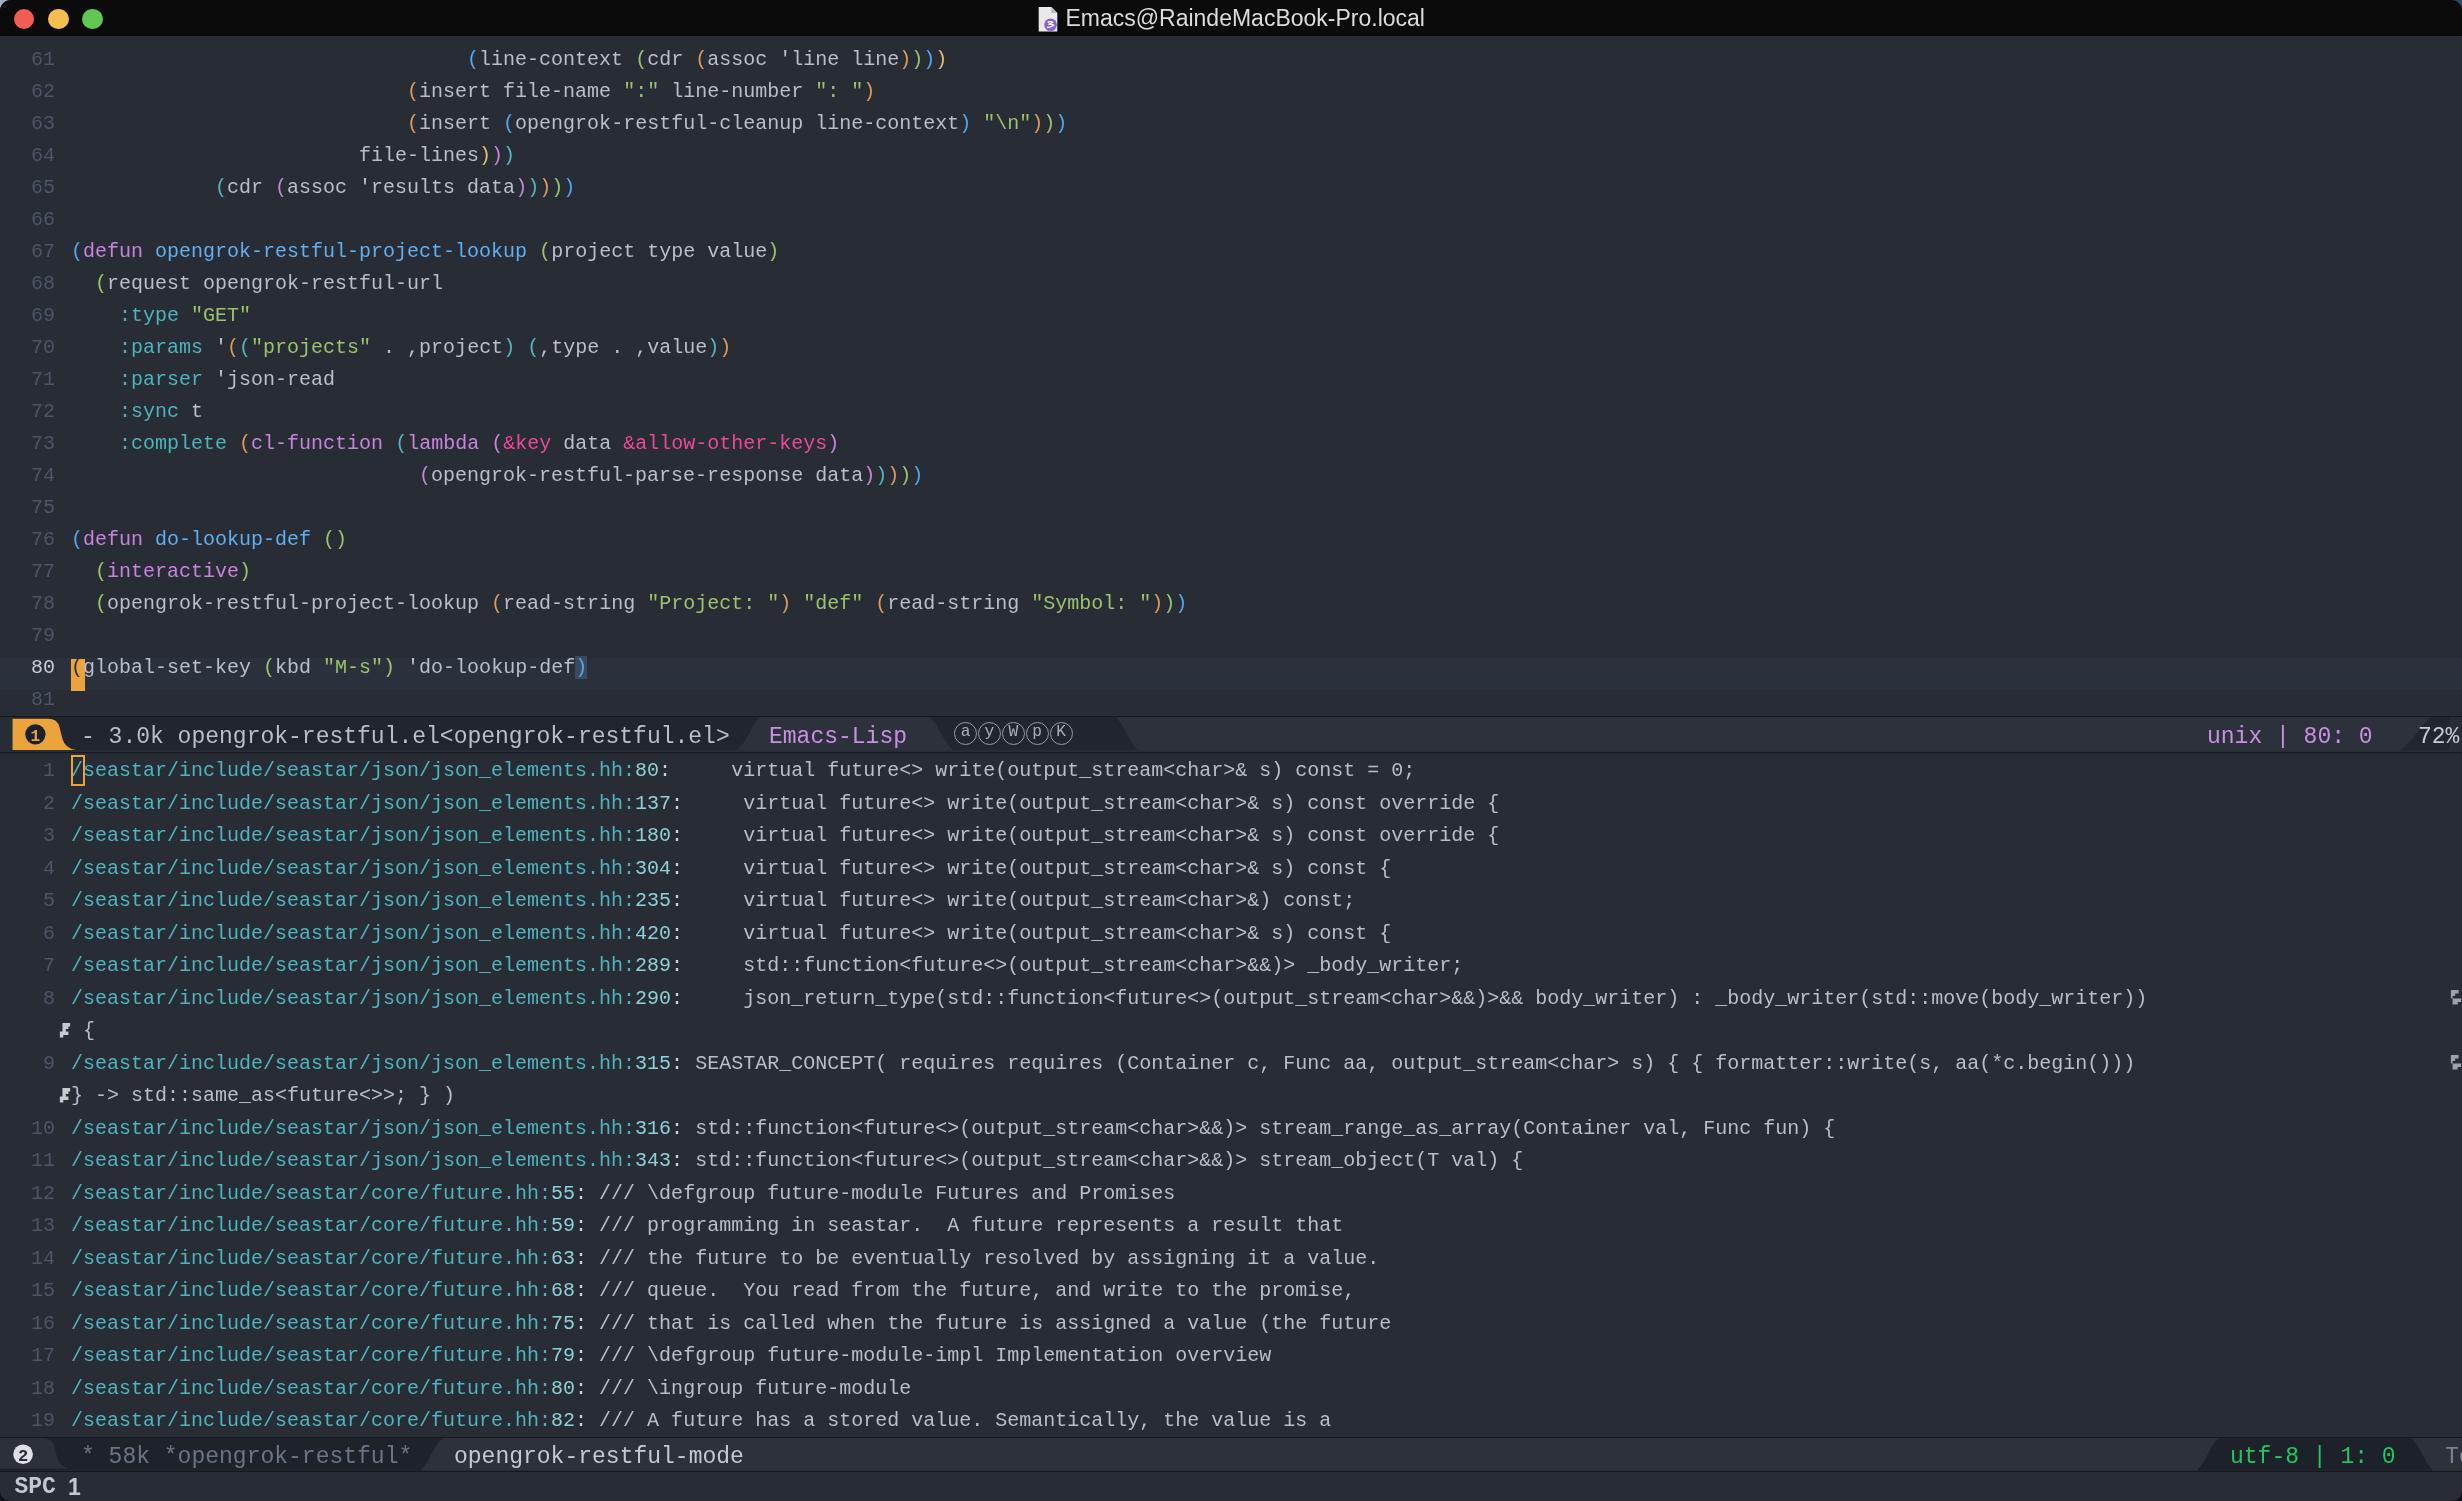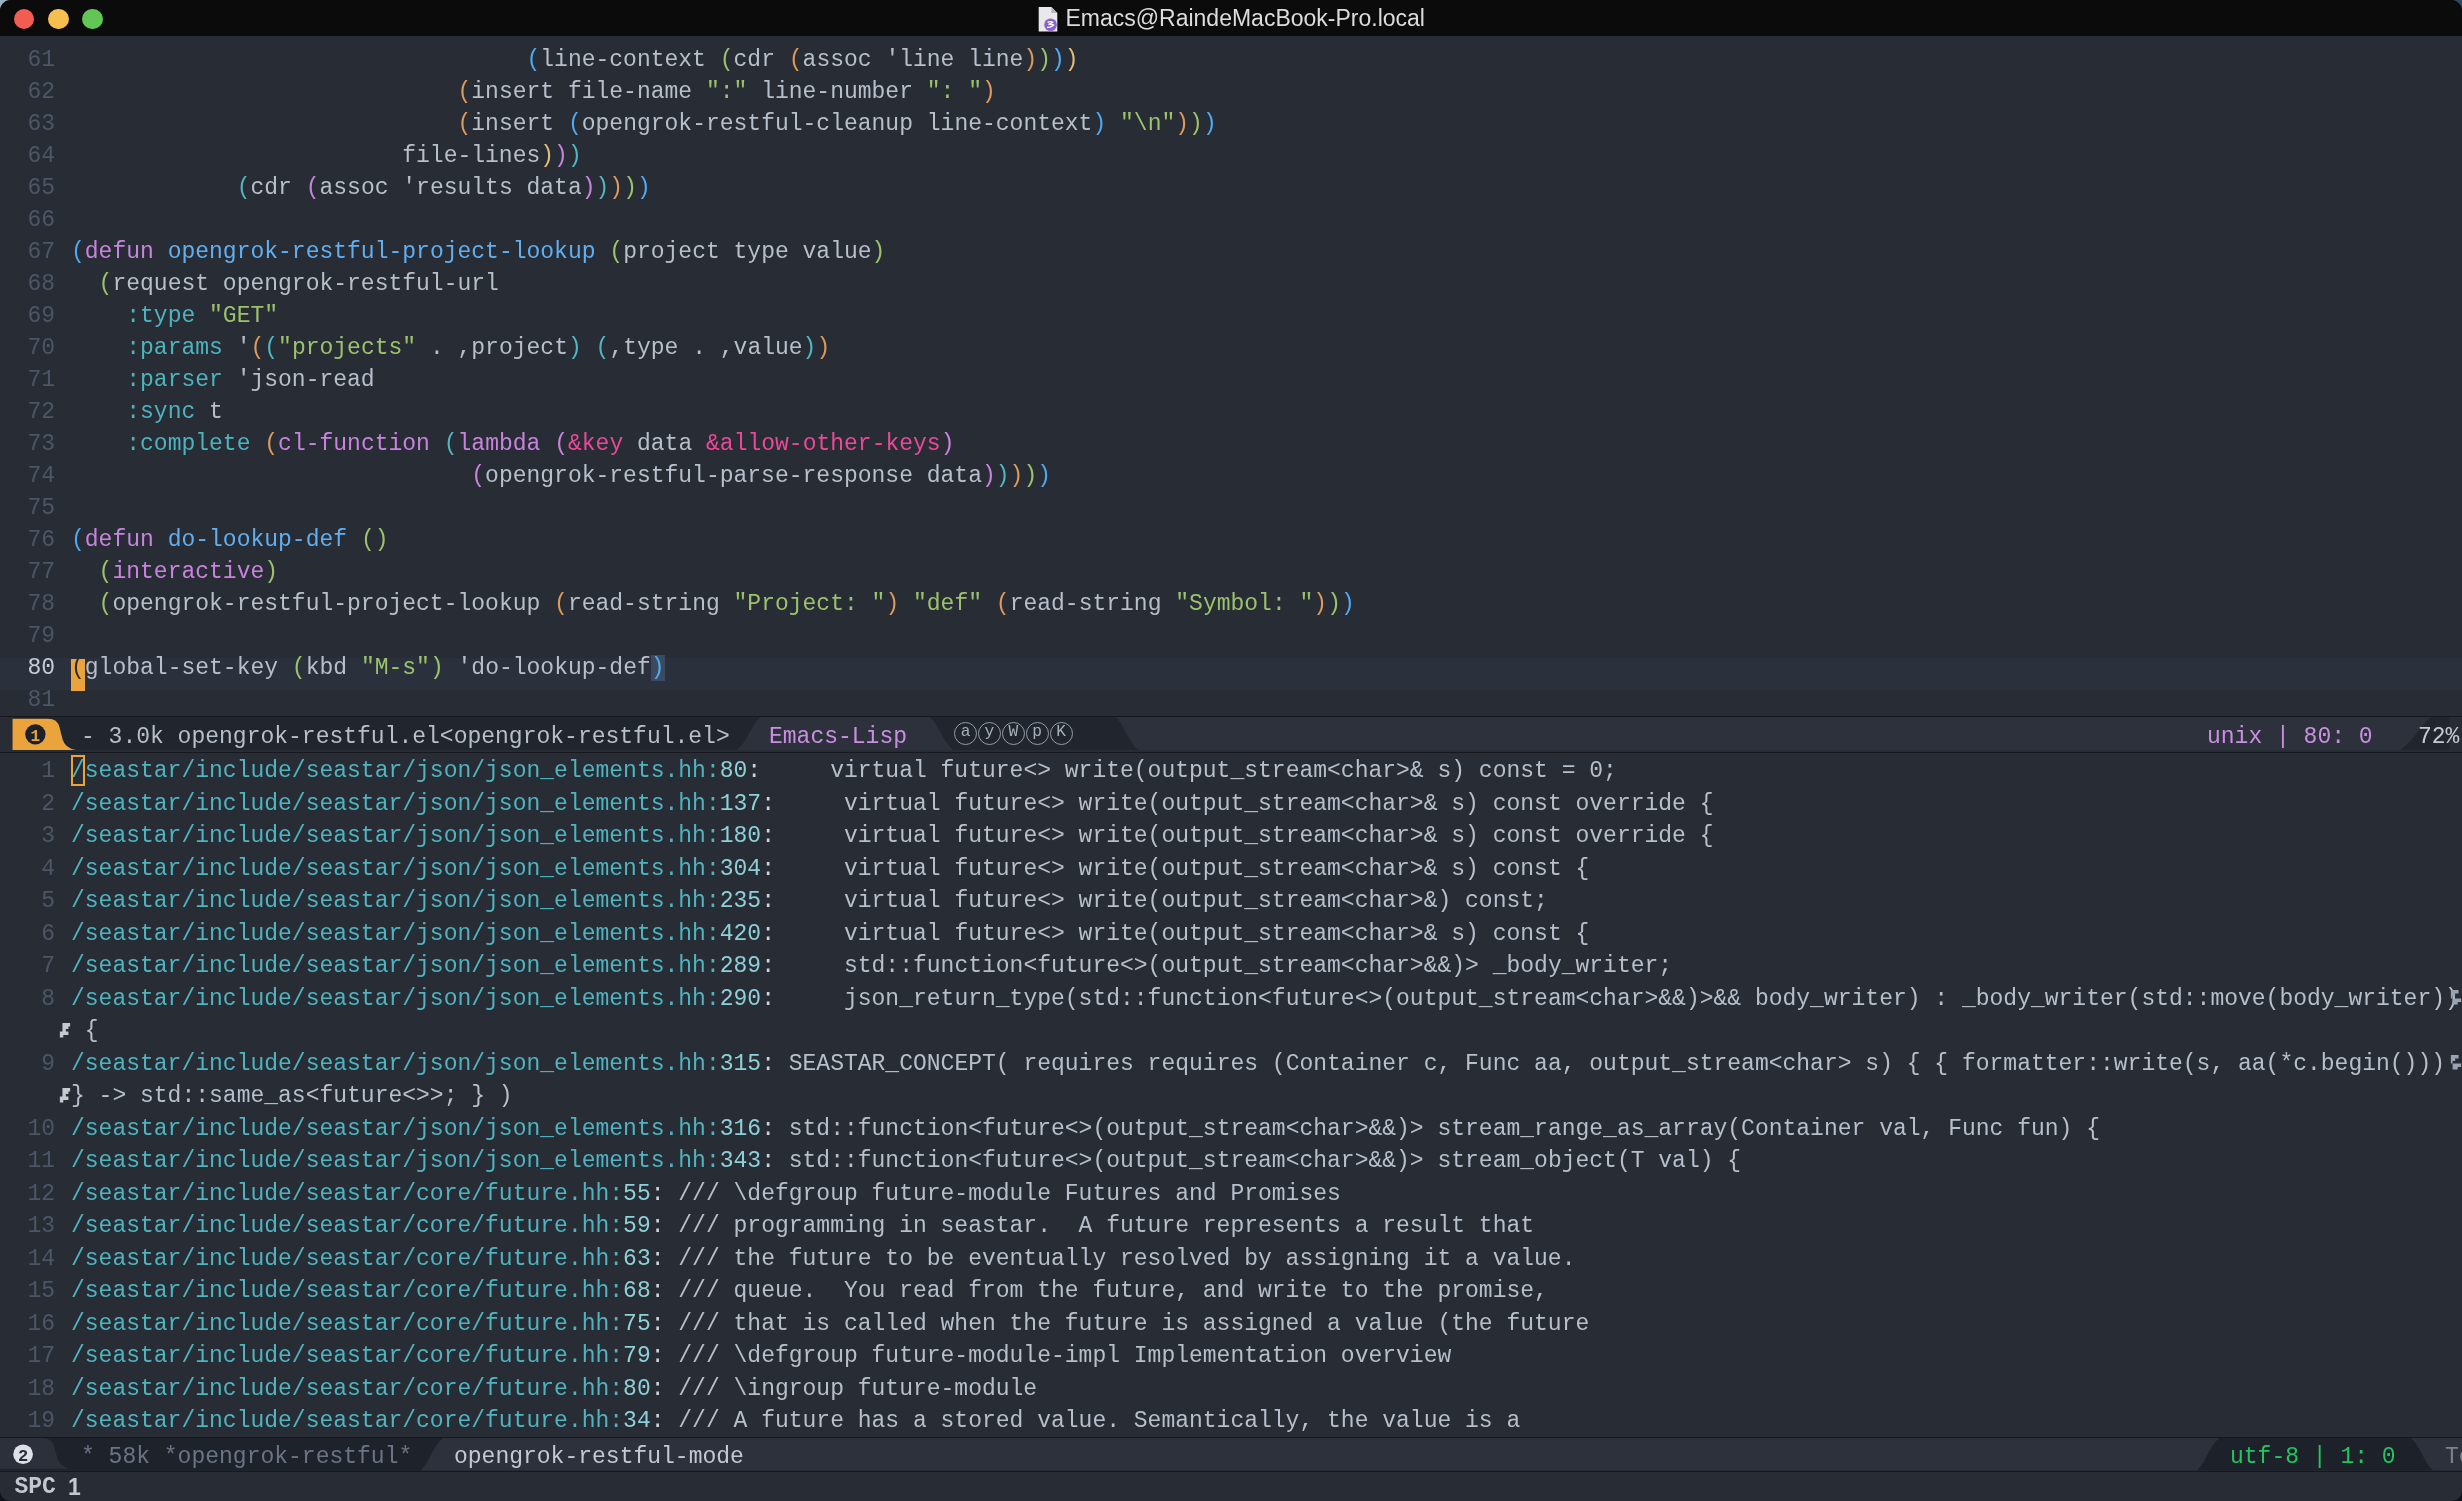--- a/index.html
+++ b/index.html
@@ -1,19 +1,19 @@
 <!DOCTYPE html>
 <html style="font-size:13.7px"><head><meta charset="utf-8"><style>
 html,body{margin:0;padding:0;background:#10131a;width:2462px;height:1501px;overflow:hidden}
 #corners{position:absolute;left:0;top:0;width:2462px;height:51px;background:linear-gradient(90deg,#9eb2c6 0%,#7e93a8 15%,#4e6b85 85%,#2c4a68 100%)}
 #frame{position:absolute;left:0;top:0;width:2462px;height:1501px;background:#272c35;border-radius:11px 11px 10.3px 10.3px;overflow:hidden}
 #titlebar{position:absolute;left:0;top:0;width:2462px;height:36px;background:#0b0b0c}
 .tl{position:absolute;top:8.5px;width:20.5px;height:20.5px;border-radius:50%}
 #title{position:absolute;top:0;left:0;width:2462px;height:48px;text-align:center;font-family:"Liberation Sans",sans-serif;font-size:23px;line-height:36px;color:#dcdcdd}
-pre{margin:0;position:absolute;font-family:"Liberation Mono",monospace;font-size:23px;white-space:pre;color:#b7bfcb}
+pre{margin:0;position:absolute;font-family:"Liberation Mono",monospace;font-size:20px;white-space:pre;color:#b7bfcb}
 .nums{text-align:right;color:#4c5666}
 .b{color:#51a8ee}.g{color:#9cc26c}.o{color:#dd9a5c}.t{color:#53b6c1}.m{color:#c883dd}
 .y{color:#e3bf76}.kw{color:#c883dd}.fn{color:#61aff0}.kc{color:#4cb4be}.am{color:#ec4899}
 .pa{color:#4fb4bf}.pn{color:#8ed0d8}.wc{color:#ced3da}.hi{color:#c7cdd8}
 #hl80{position:absolute;left:0;top:658px;width:2462px;height:32px;background:#2b313c}
 #cur80{position:absolute;left:71px;top:659px;width:13.7px;height:32px;background:#eba43c}
 #hcur{position:absolute;left:71px;top:755px;width:14px;height:31px;border:2.6px solid #eba43c;box-sizing:border-box}
 .mltxt{position:absolute;font-family:"Liberation Mono",monospace;font-size:23px;white-space:pre}
 </style></head>
 <body>
@@ -97,21 +97,21 @@
 } -&gt; std::same_as&lt;future&lt;&gt;&gt;; } )
 <span class="pa">/seastar/include/seastar/json/json_elements.hh:</span><span class="pn">316</span><span class="wc">:</span> std::function&lt;future&lt;&gt;(output_stream&lt;char&gt;&amp;&amp;)&gt; stream_range_as_array(Container val, Func fun) {
 <span class="pa">/seastar/include/seastar/json/json_elements.hh:</span><span class="pn">343</span><span class="wc">:</span> std::function&lt;future&lt;&gt;(output_stream&lt;char&gt;&amp;&amp;)&gt; stream_object(T val) {
 <span class="pa">/seastar/include/seastar/core/future.hh:</span><span class="pn">55</span><span class="wc">:</span> /// \defgroup future-module Futures and Promises
 <span class="pa">/seastar/include/seastar/core/future.hh:</span><span class="pn">59</span><span class="wc">:</span> /// programming in seastar.  A future represents a result that
 <span class="pa">/seastar/include/seastar/core/future.hh:</span><span class="pn">63</span><span class="wc">:</span> /// the future to be eventually resolved by assigning it a value.
 <span class="pa">/seastar/include/seastar/core/future.hh:</span><span class="pn">68</span><span class="wc">:</span> /// queue.  You read from the future, and write to the promise,
 <span class="pa">/seastar/include/seastar/core/future.hh:</span><span class="pn">75</span><span class="wc">:</span> /// that is called when the future is assigned a value (the future
 <span class="pa">/seastar/include/seastar/core/future.hh:</span><span class="pn">79</span><span class="wc">:</span> /// \defgroup future-module-impl Implementation overview
 <span class="pa">/seastar/include/seastar/core/future.hh:</span><span class="pn">80</span><span class="wc">:</span> /// \ingroup future-module
-<span class="pa">/seastar/include/seastar/core/future.hh:</span><span class="pn">34</span><span class="wc">:</span> /// A future has a stored value. Semantically, the value is a</pre>
+<span class="pa">/seastar/include/seastar/core/future.hh:</span><span class="pn">82</span><span class="wc">:</span> /// A future has a stored value. Semantically, the value is a</pre>
 <div id="hcur"></div>
 <svg style="position:absolute;left:2450px;top:990px" width="12" height="15.4" viewBox="0 0 14 18">
       <path d="M1 0 h9 v4 h-4 v3 h-3 v3 h-2 z M3 10 h10 v4 h-4 v3 h-6 z" fill="#9aa3af"></path>
     </svg>
     <svg style="position:absolute;left:2450px;top:1055px" width="12" height="15.4" viewBox="0 0 14 18">
       <path d="M1 0 h9 v4 h-4 v3 h-3 v3 h-2 z M3 10 h10 v4 h-4 v3 h-6 z" fill="#9aa3af"></path>
     </svg>
     <svg style="position:absolute;left:59px;top:1023px" width="12" height="15.4" viewBox="0 0 14 18">
       <path d="M4 0 h9 v4 h-2 v3 h-3 v3 h-4 z M1 10 h10 v4 h-6 v3 h-4 z" fill="#c6cad1"></path>
     </svg>

